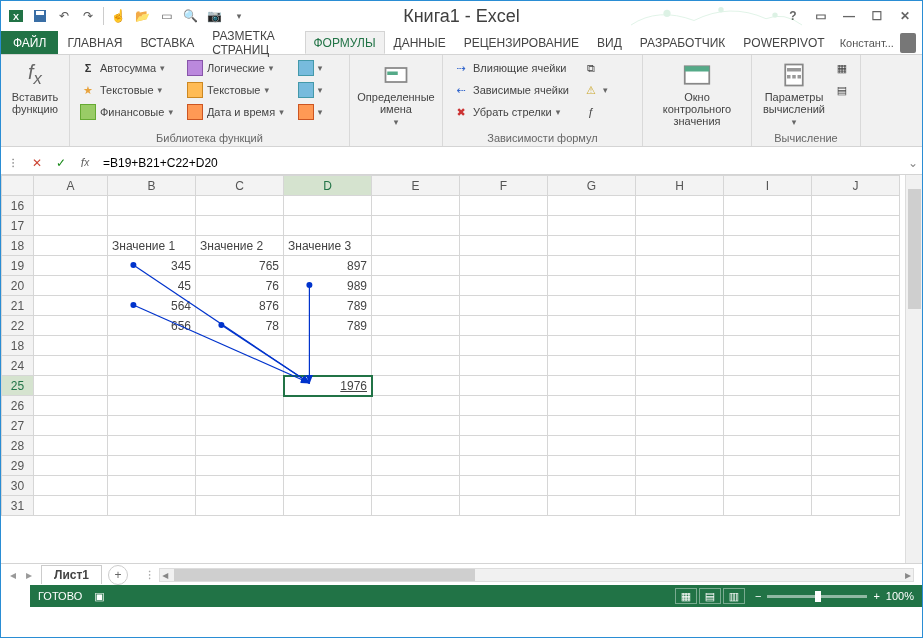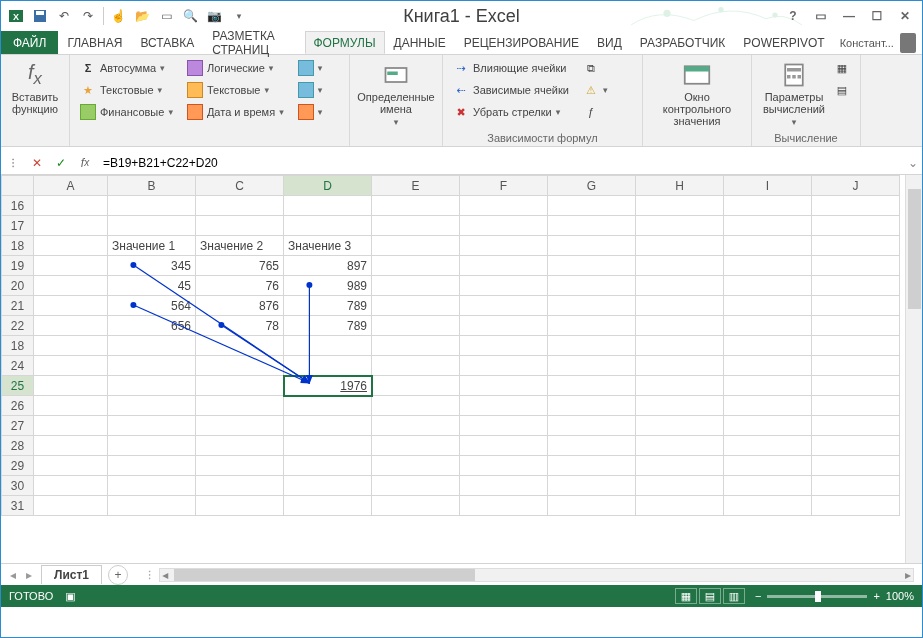--- a/index.html
+++ b/index.html
@@ -64,21 +64,21 @@
 
 .sheettabs { height: 22px; border-top: 1px solid #d4d4d4; display: flex; align-items: center; background: #fff; }
 .sheettabs .nav { display: flex; gap: 0; padding: 0 4px; color: #999; }
 .sheettabs .nav span { width: 16px; text-align: center; }
 .sheet-tab { border: 1px solid #ccc; border-bottom: none; padding: 2px 12px; background: #fff; font-weight: bold; font-size: 12px; }
 .addsheet { width: 20px; height: 20px; border: 1px solid #ccc; border-radius: 50%; display: flex; align-items: center; justify-content: center; margin-left: 6px; color: #666; }
 .hscroll-track { flex: 1; margin: 0 8px; height: 14px; background: #f1f1f1; border: 1px solid #ddd; position: relative; }
 .hscroll-thumb { position: absolute; left: 0; width: 40%; top: 0; bottom: 0; background: #cfcfcf; }
 
 
-.statusbar { height: 22px; background: #217346; color: #fff; display: flex; align-items: center; padding: 0 8px; font-size: 11px; }
+.statusbar { height: 22px; background: #217346; color: #fff; display: flex; align-items: center; padding: 0 8px; font-size: 11px; margin-left: 29px; }
 .viewbtns { margin-left: auto; display: flex; gap: 2px; }
 .viewbtn { width: 22px; height: 16px; border: 1px solid rgba(255,255,255,0.4); display: flex; align-items: center; justify-content: center; }
 .zoom { display: flex; align-items: center; gap: 6px; margin-left: 10px; }
 .zoom .track { width: 100px; height: 3px; background: rgba(255,255,255,0.5); position: relative; }
 .zoom .track .handle { position: absolute; left: 48%; top: -4px; width: 6px; height: 11px; background: #fff; }
 
 svg.ico-svg { width: 16px; height: 16px; }
 </style>
 </head>
 <body>
@@ -203,20 +203,21 @@
               <span class="sq" style="background:#7bd;border-color:#49a"></span>
             </span>
           </div>
         <div class="smallbtn dd">
             <span class="ico">
               <span class="sq" style="background:#f95;border-color:#c52"></span>
             </span>
           </div>
       </div>
     </div>
+    <div class="group-label">Библиотека функций</div>
   </div>
   <div class="group">
     <div class="group-body">
       <div class="bigbtn dd" style="width:80px">
         <div class="ico">
             <svg class="ico-svg" viewBox="0 0 16 16" style="width:28px;height:28px">
               <rect x="2" y="4" width="12" height="8" fill="#fff" stroke="#888"></rect>
               <rect x="3" y="6" width="6" height="2" fill="#5a8"></rect>
             </svg>
           </div>

